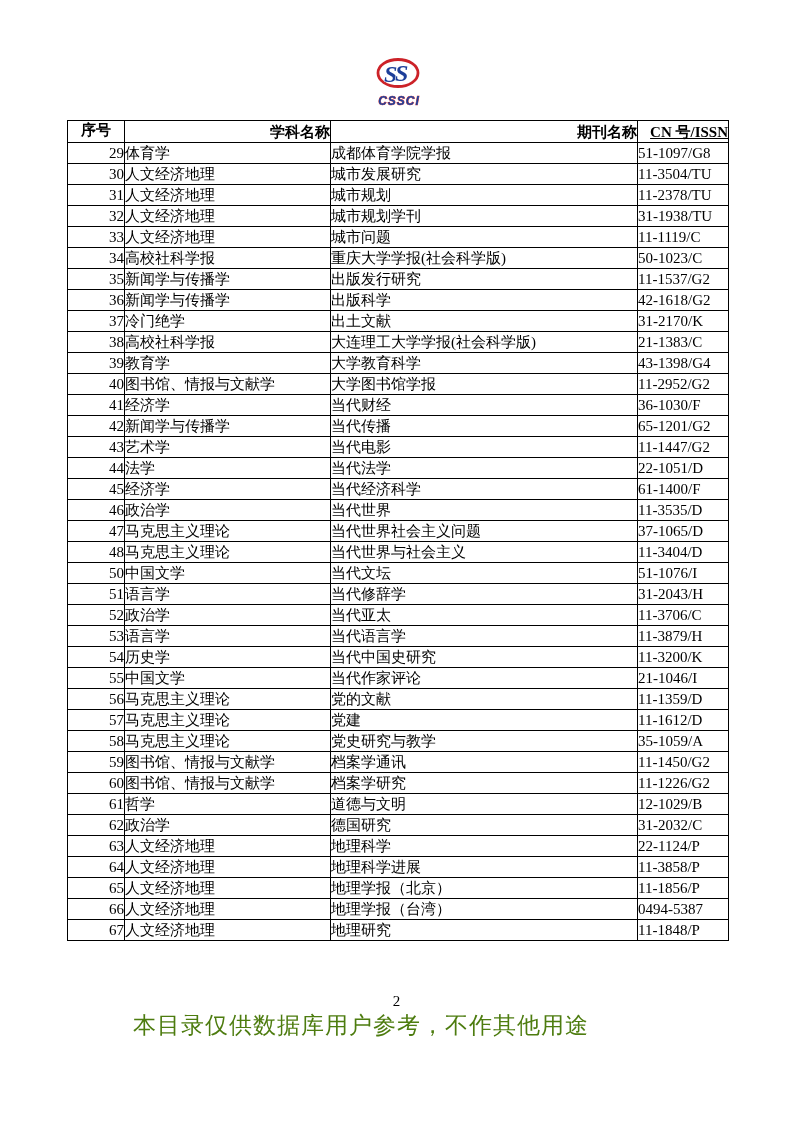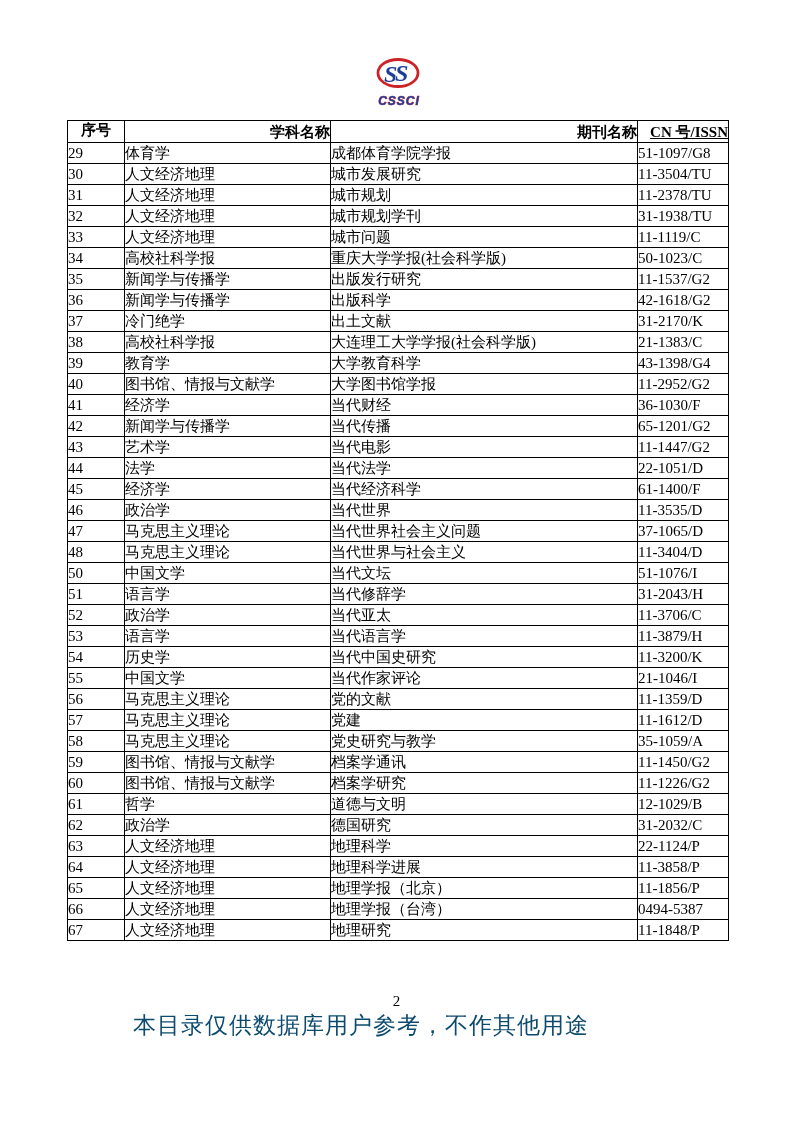--- a/index.html
+++ b/index.html
@@ -29,36 +29,36 @@
     font-size:15px;
     line-height:20px;
     overflow:hidden;
     white-space:nowrap;
   }
   .journal-table th{
     height:21px;
     font-weight:bold;
     text-align:right;
   }
-  .col-seq{text-align:left;}
+  .col-seq{text-align:right;}
   th.col-seq{text-align:center;font-family:Liberation Mono, monospace;}
   .col-disc,.col-journal{text-align:left;padding-left:15px;}
   th.col-disc,th.col-journal{padding-left:15px;}
   .col-cn{text-align:left;padding-left:7px;}
   th.col-cn{padding-left:5px;text-decoration:underline;}
   .page-number{
     position:absolute;left:0;top:993px;width:793px;
     text-align:center;font-size:15px;
   }
   .watermark{
     position:absolute;left:0;top:1010px;width:722px;
     text-align:center;
     font-family:"DejaVu Sans","Liberation Sans",sans-serif;
     font-size:23px;
-    color:#0c4a6e;
+    color:#4d7c0f;
     letter-spacing:1px;
   }
 </style>
 </head>
 <body>
 
 <div class="page">
 
   <div class="logo">
     <svg width="68" height="52" viewBox="0 0 68 52">

